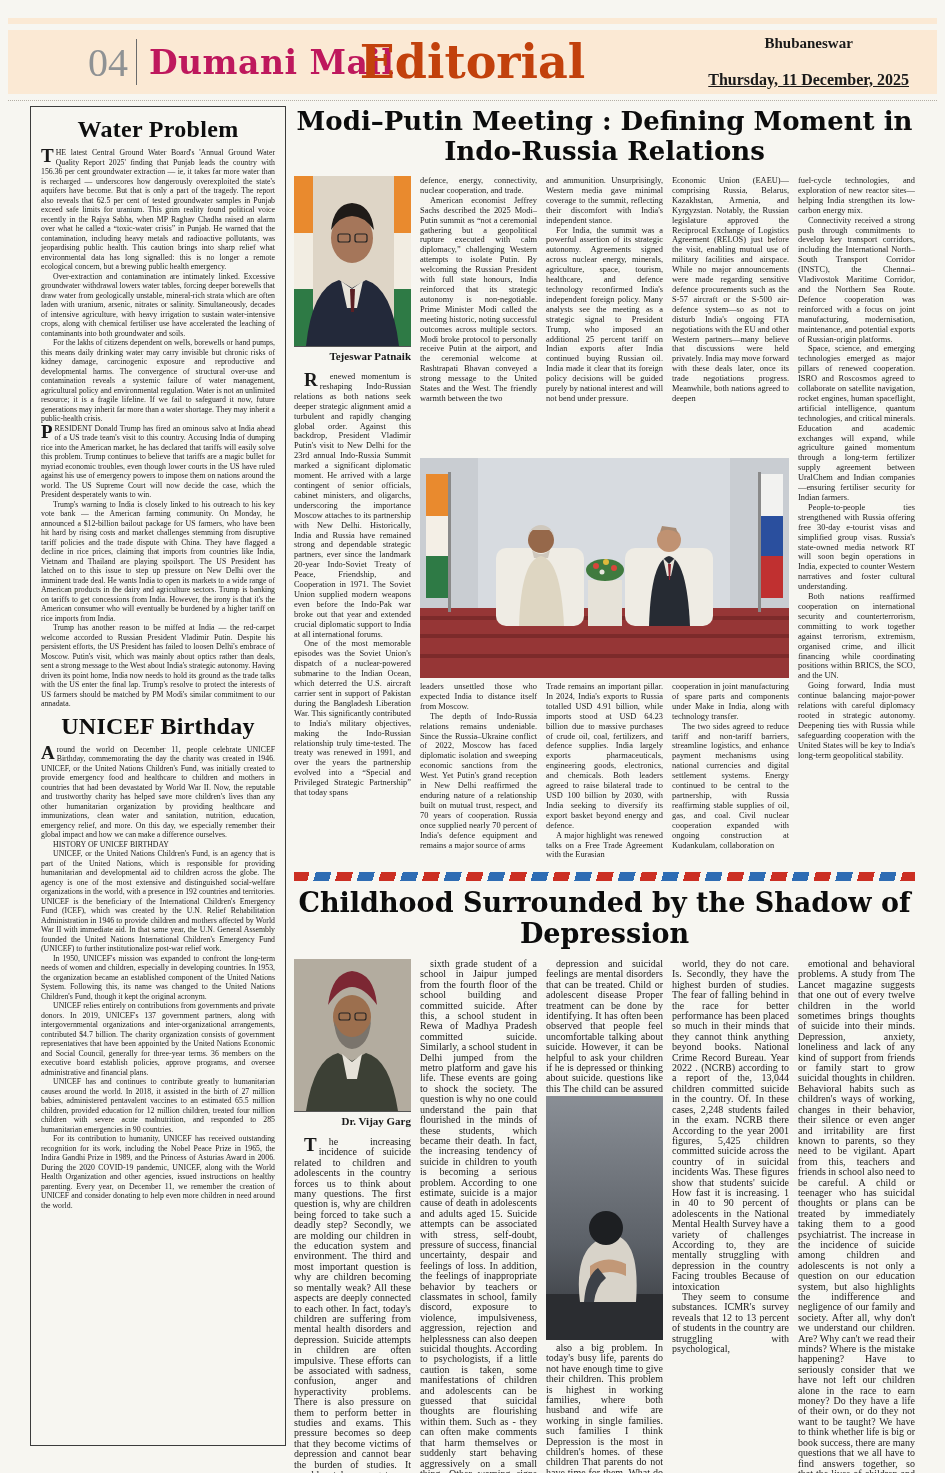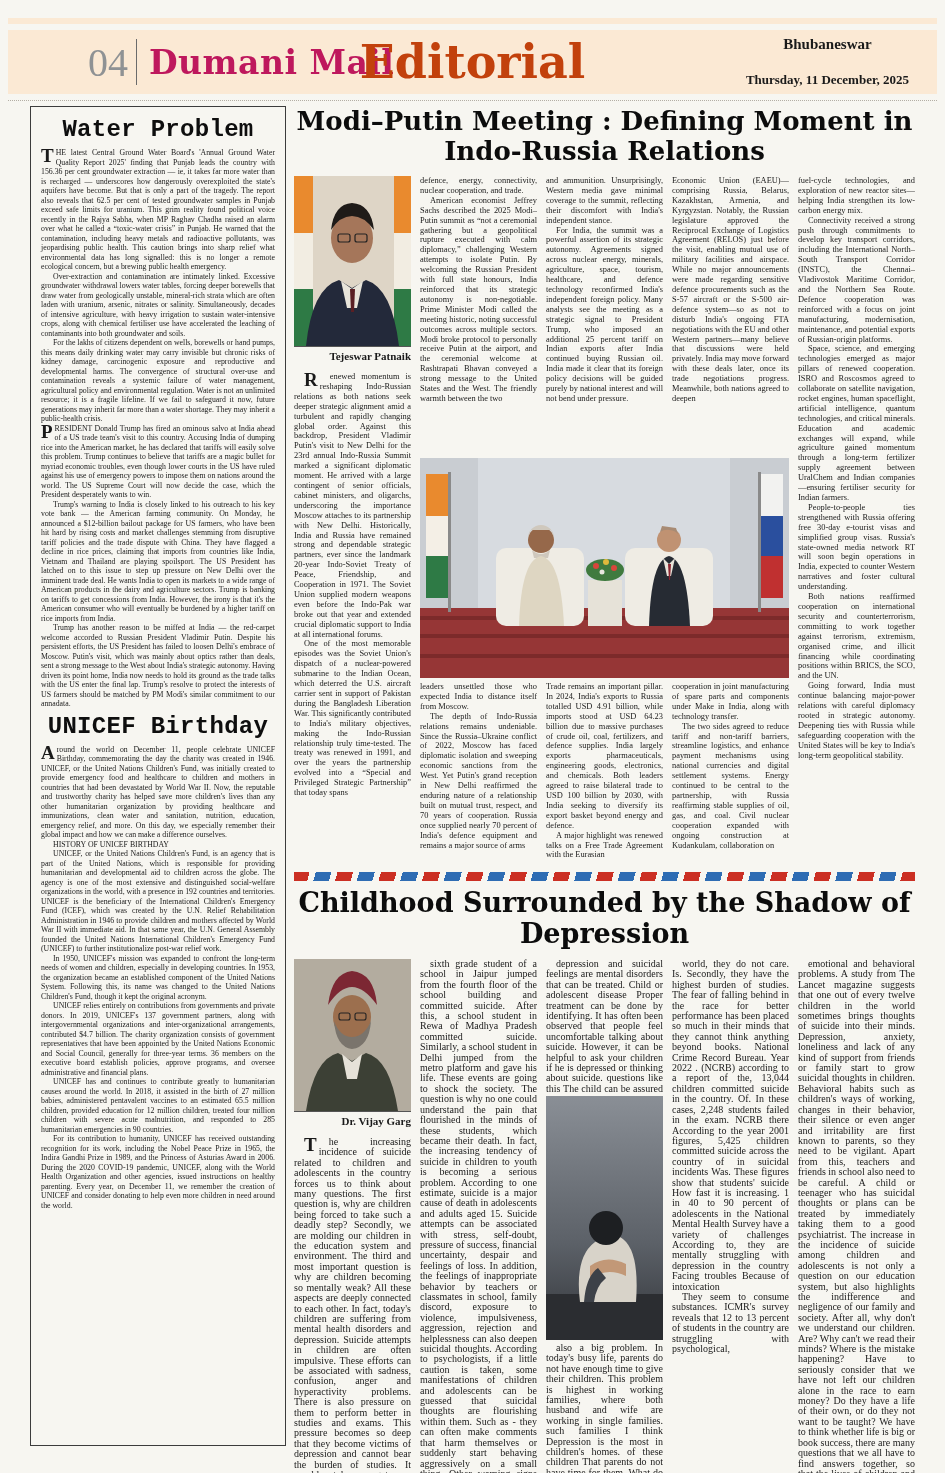--- a/index.html
+++ b/index.html
@@ -11,28 +11,28 @@
   }
   .topstrip { position:absolute; top:18px; left:8px; right:8px; height:6px; background:#fbe9d4; }
   header { position:absolute; top:30px; left:8px; right:8px; height:64px; background:#fbe9d4; display:flex; align-items:center; }
   .mast-left { display:flex; align-items:center; padding-left:80px; }
   .pagenum { font-size:40px; color:#8f9294; font-family:"Liberation Serif",serif; }
   .vline { width:1px; height:46px; background:#6b6b6b; margin:0 12px 0 8px; }
   .mast { font-size:33px; font-weight:bold; color:#be185d; font-family:"DejaVu Serif",serif; letter-spacing:0.5px; }
   .section-title { position:absolute; left:50%; transform:translateX(-50%); font-size:46px; font-weight:bold; font-family:"DejaVu Serif",serif; color:#c2410c; }
   .mast-right { margin-left:auto; text-align:center; padding-right:28px; }
   .mast-right .city { font-size:15px; font-weight:bold; }
-  .mast-right .date { font-size:13px; font-weight:bold; margin-top:19px; }
+  .mast-right .date { font-size:16px; font-weight:bold; margin-top:19px;text-decoration:underline; }
   .header-rule { position:absolute; top:100px; left:8px; right:8px; border-top:1px dotted #b3aea4; }
 
   .content { position:absolute; top:106px; left:30px; width:885px; }
 
   
   .leftbox { position:absolute; left:0; top:0; width:256px; height:1340px; border:1px solid #3c3c3c; padding:5px 10px; overflow:hidden; }
-  .leftbox h2 { font-family:Liberation Mono, monospace; font-size:24px; text-align:center; margin:4px 0 5px; font-weight:bold; color:#0e0e0e; letter-spacing:0.3px; }
+  .leftbox h2 { font-family:Liberation Serif, serif; font-size:24px; text-align:center; margin:4px 0 5px; font-weight:bold; color:#0e0e0e; letter-spacing:0.3px; }
   .paras p { margin:0; text-align:justify; }
   .leftbox .paras p { font-size:7.8px; line-height:9.5px; text-indent:12px; }
   .paras p.first { text-indent:0; }
   .dc p.first::first-letter { font-size:19px; font-weight:bold; float:left; line-height:15px; padding:0 2px 0 0; }
 
   
   .rightcol { position:absolute; left:264px; top:0; width:621px; }
   .rightcol h1 { font-family:"DejaVu Serif",serif; text-align:center; font-weight:bold; color:#0c0c0c; }
   .main-article h1 { font-size:26px; margin:0 0 10px; }
   .ma-cols { position:relative; display:flex; gap:9px; height:690px; }

